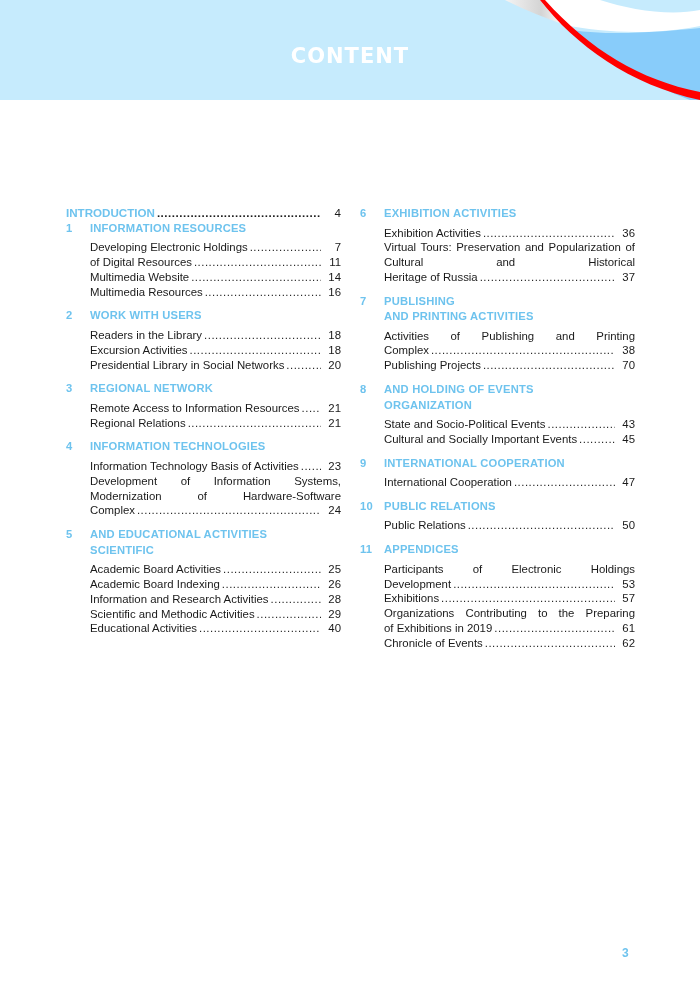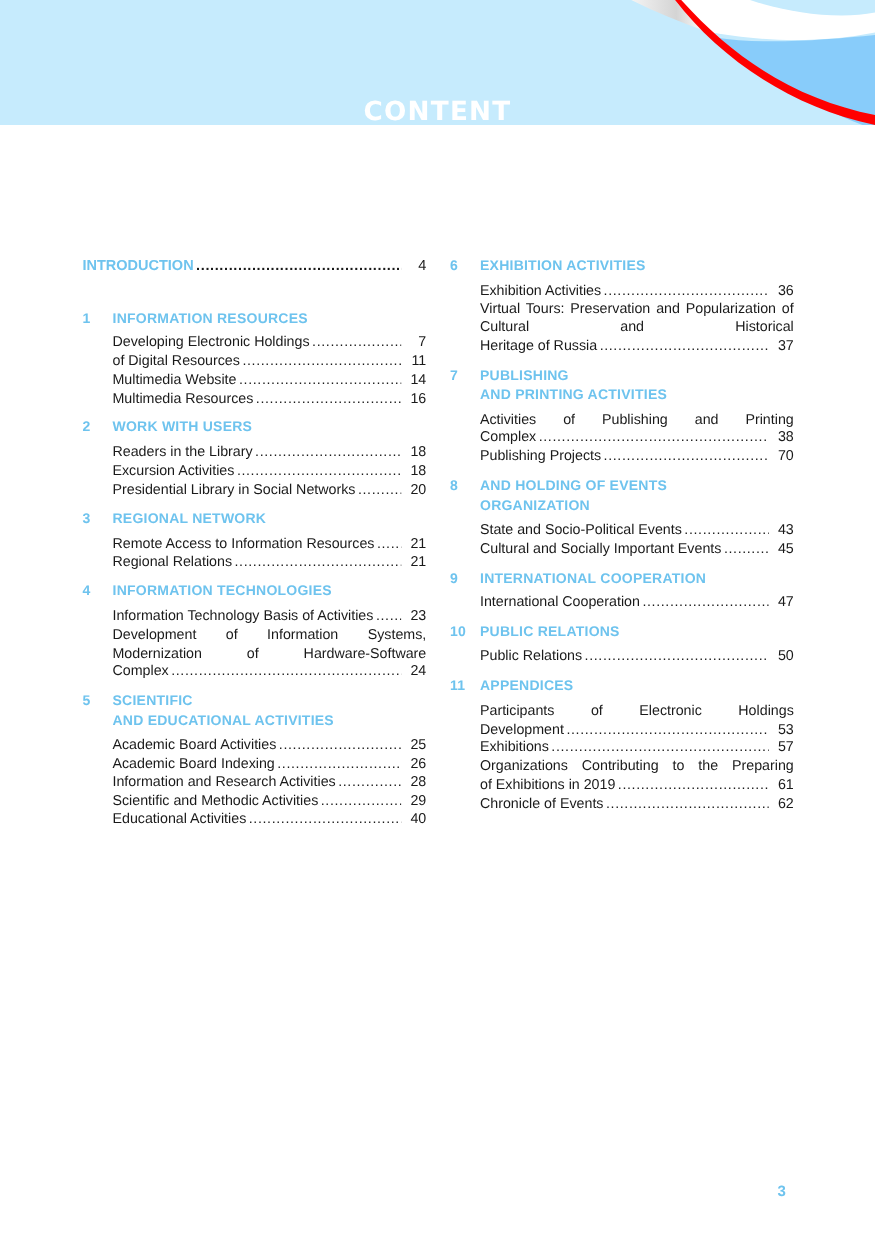--- a/index.html
+++ b/index.html
@@ -10,34 +10,33 @@
       color: #1a1a1a;
     }
     .header-band {
       position: absolute; left: 0; top: 0; width: 700px; height: 100px;
       background: #c6ebfd; overflow: hidden;
     }
     .header-title {
       position: absolute; left: 0; right: 0; top: 44px; text-align: center;
       color: #ffffff; font-weight: bold; font-size: 21px; letter-spacing: 1px;
       font-family: "DejaVu Sans", sans-serif;
-      margin-top: 33px;
     }
     .swoosh { position: absolute; left: 0; top: 0; width: 700px; height: 100px; }
 
     .col {
       position: absolute; top: 206px; width: 275px;
       font-size: 11.4px; line-height: 14.8px;
     }
     .col-left { left: 66px; }
     .col-right { left: 360px; }
 
     .intro {
       display: flex; align-items: baseline; color: #6ec3ee; font-weight: bold;
-      font-size: 11.6px; margin-bottom: 27px;
+      font-size: 11.6px; margin-bottom: 0;
     }
     .intro .dots { color: #1a1a1a; }
 
     .section { margin-bottom: 9px; }
     .sec-head {
       display: flex; color: #6ec3ee; font-weight: bold; font-size: 11.2px;
       line-height: 15.5px; margin-bottom: 4px; letter-spacing: 0.2px;
     }
     .sec-num { width: 24px; flex: none; }
     .sec-title { flex: 1; }
@@ -216,22 +215,22 @@
                 <span class="page">24</span>
               </div>
             </div>
           </div>
         </div>
       </div>
       <div class="section">
         <div class="sec-head">
           <span class="sec-num">5</span>
           <span class="sec-title">
+            <div>AND EDUCATIONAL ACTIVITIES</div>
             <div>SCIENTIFIC</div>
-            <div>AND EDUCATIONAL ACTIVITIES</div>
           </span>
         </div>
         <div class="entries">
           <div class="entry">
             <div class="entry-text">
               <div class="entry-line">
                 <span class="last">Academic Board Activities</span>
                 <span class="dots"></span>
                 <span class="page">25</span>
               </div>

